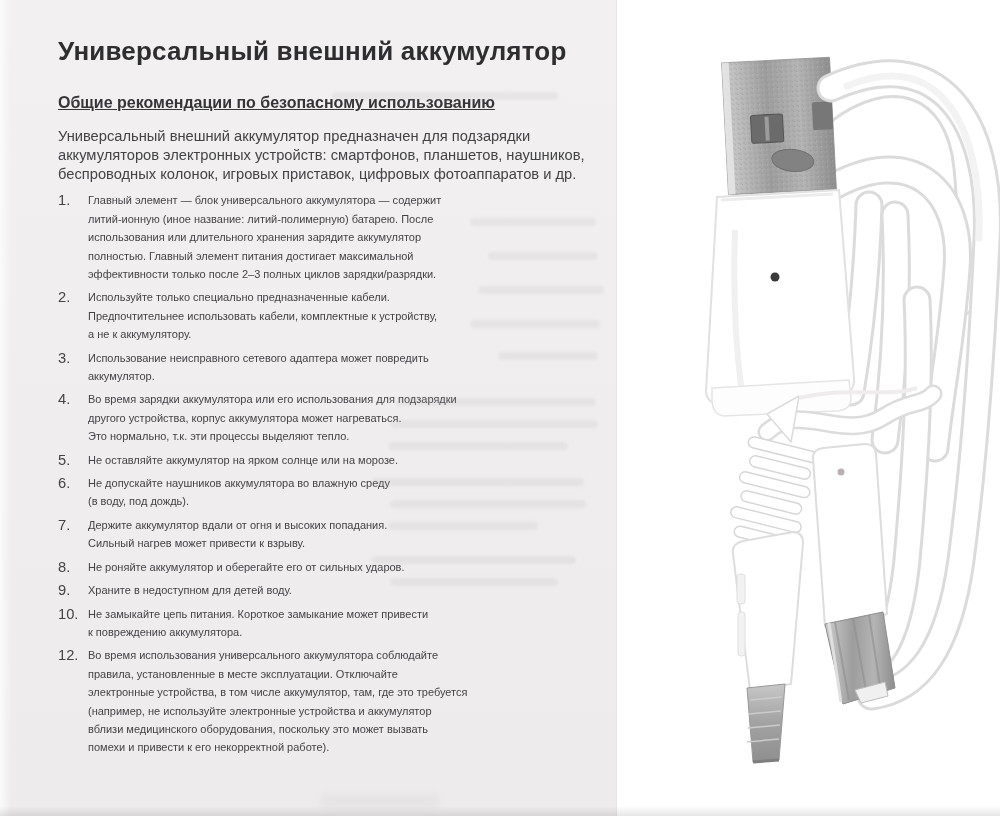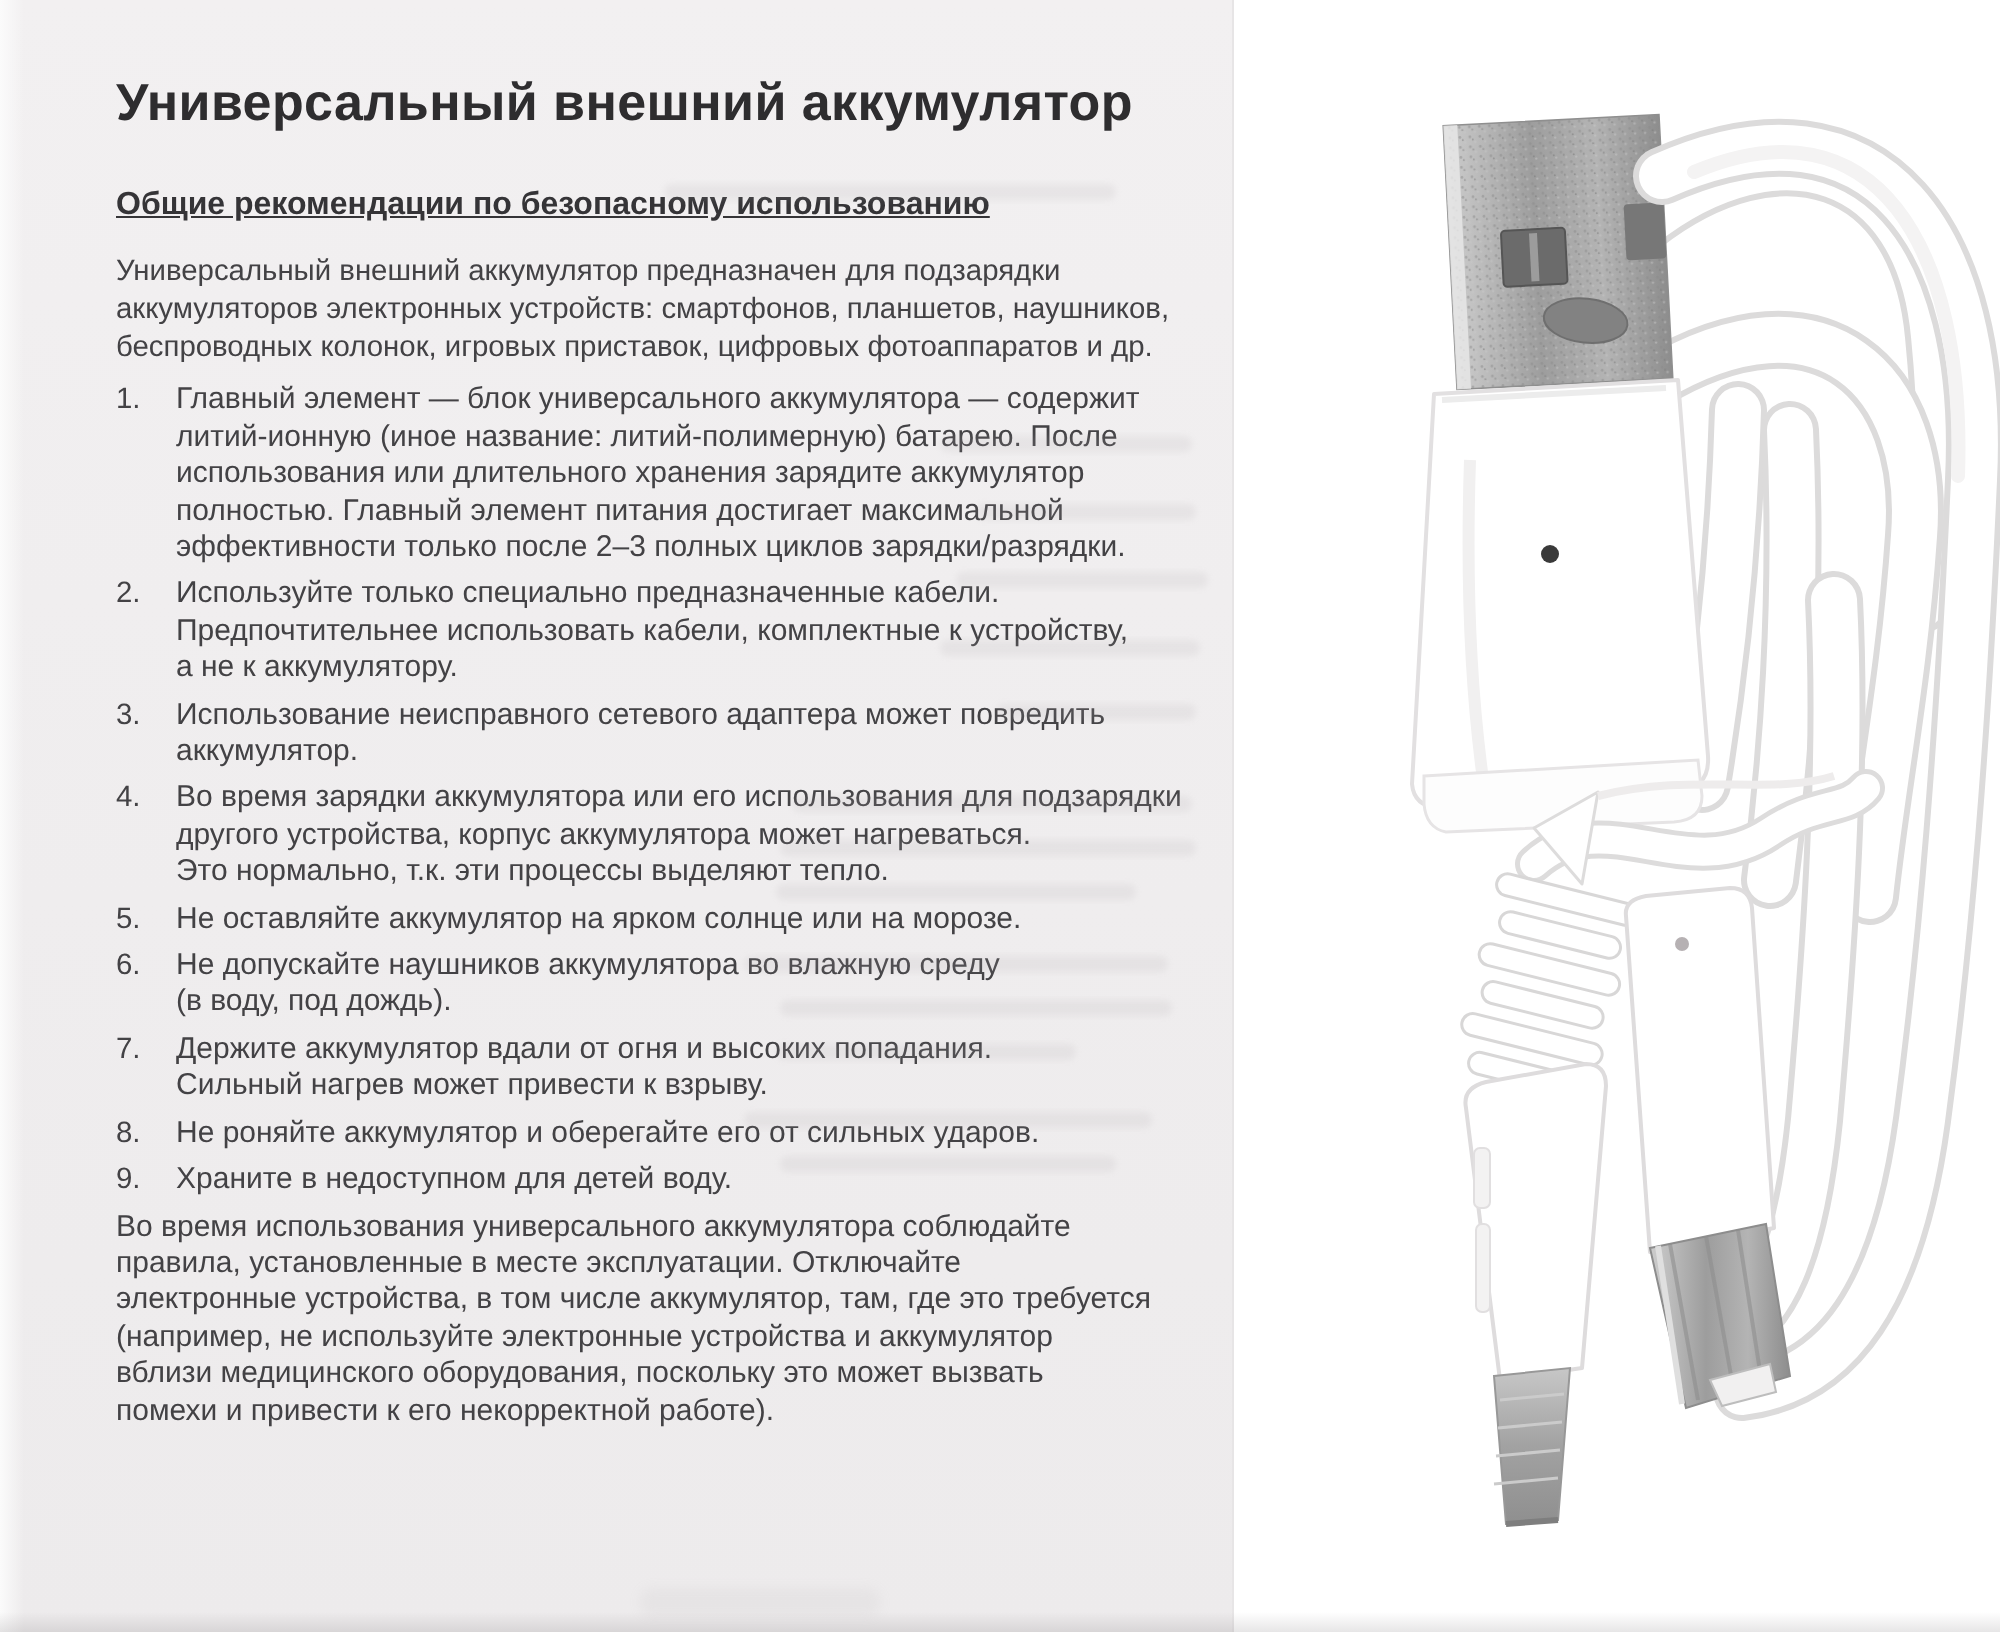--- a/index.html
+++ b/index.html
@@ -31,21 +31,21 @@
   .doc-intro {
     margin:14px 0 5px 0; font-size:14.7px; line-height:18.8px;
     color:#434245; white-space:pre;
   }
   .doc-list { list-style:none; margin:8px 0 0 0; padding:0; }
   .doc-list li { display:flex; margin:0 0 5px 0; }
   .doc-list .num {
     flex:0 0 30px; font-size:14.7px; line-height:18.4px; color:#434245;
   }
   .doc-list .txt {
-    flex:1; font-size:15px; line-height:18.4px; color:#434245;
+    flex:1; font-size:11px; line-height:18.4px; color:#434245;
     white-space:pre;
   }
   
   .bleed { position:absolute; height:8px; border-radius:4px;
     background:#aaa4a8; opacity:.14; filter:blur(1.6px); }
   .smudge { position:absolute; background:#b5b1b3; opacity:.12; filter:blur(3px); border-radius:6px; }
   
   .photo { position:absolute; left:617px; top:0; width:383px; height:816px; background:#ffffff; }
   .photo svg { display:block; }
   
@@ -112,20 +112,26 @@
         </li>
       <li>
           <span class="num">8.</span>
           <span class="txt">Не роняйте аккумулятор и оберегайте его от сильных ударов.</span>
         </li>
       <li>
           <span class="num">9.</span>
           <span class="txt">Храните в недоступном для детей воду.</span>
         </li>
       <li>
+          <span class="num">10.</span>
+          <span class="txt">Не замыкайте цепь питания. Короткое замыкание может привести
+к повреждению аккумулятора.</span>
+        </li>
+      <li>
+          <span class="num">12.</span>
           <span class="txt">Во время использования универсального аккумулятора соблюдайте
 правила, установленные в месте эксплуатации. Отключайте
 электронные устройства, в том числе аккумулятор, там, где это требуется
 (например, не используйте электронные устройства и аккумулятор
 вблизи медицинского оборудования, поскольку это может вызвать
 помехи и привести к его некорректной работе).</span>
         </li>
     </ol>
 
     <div>

